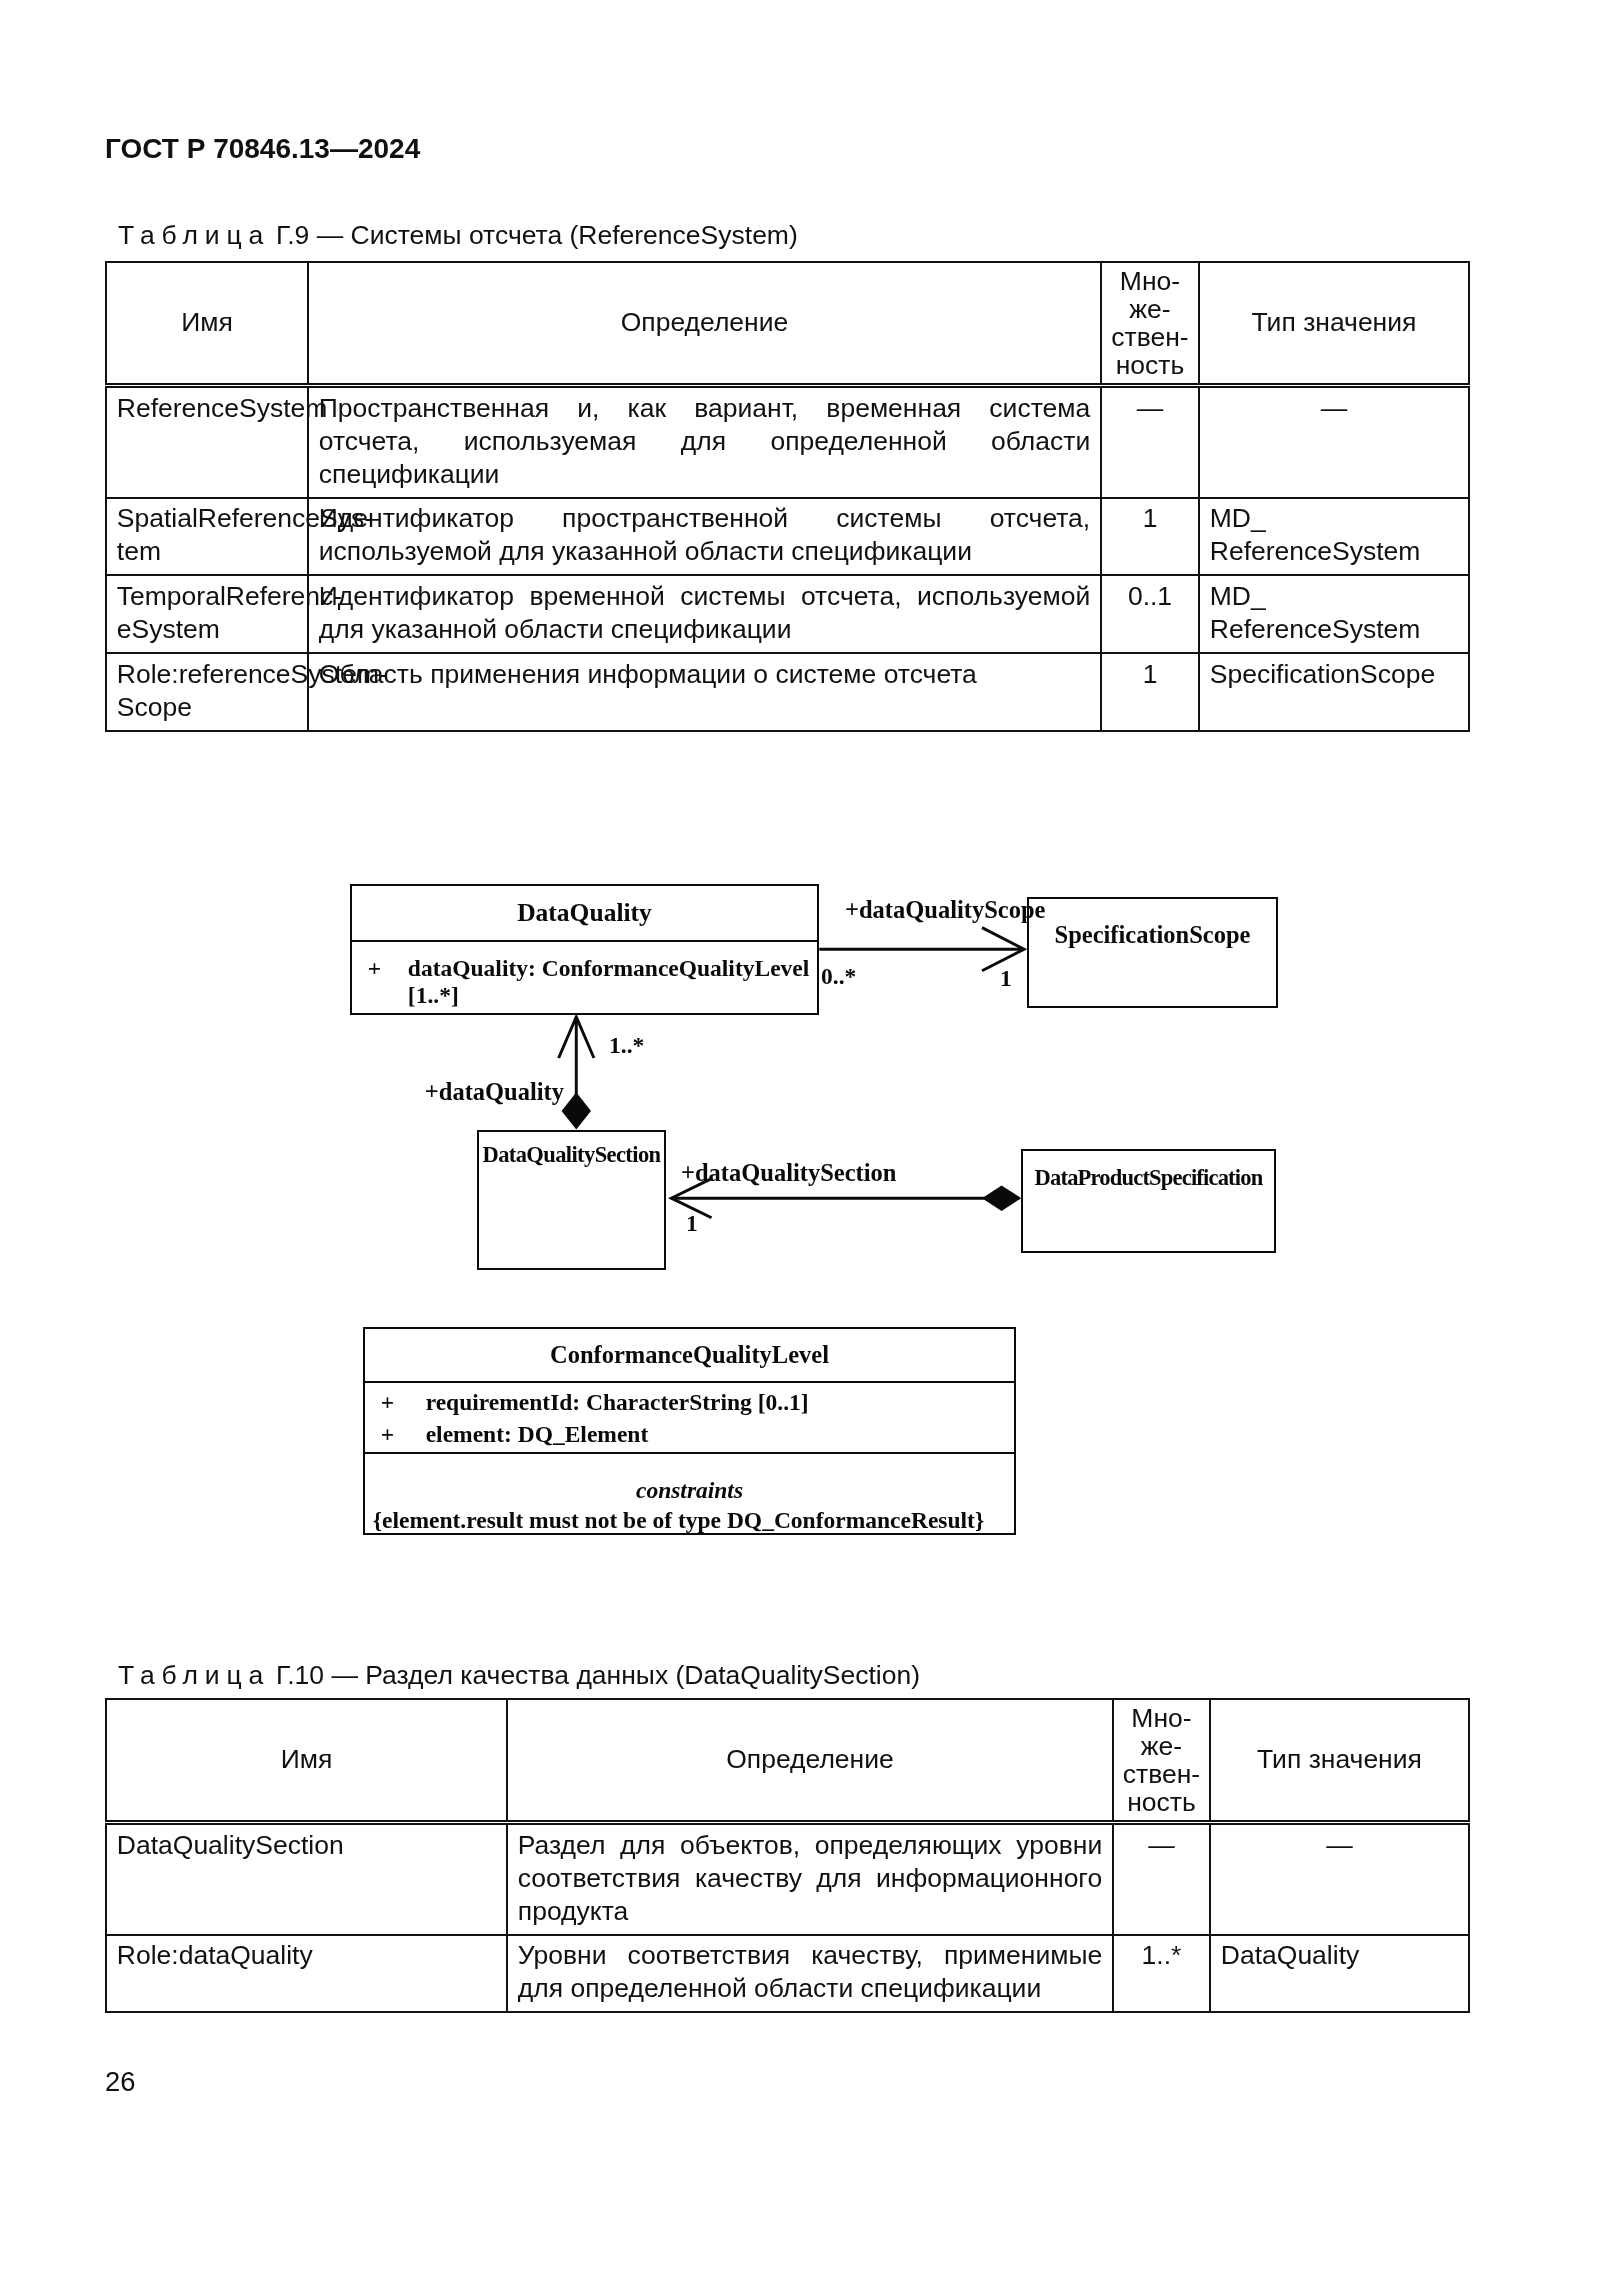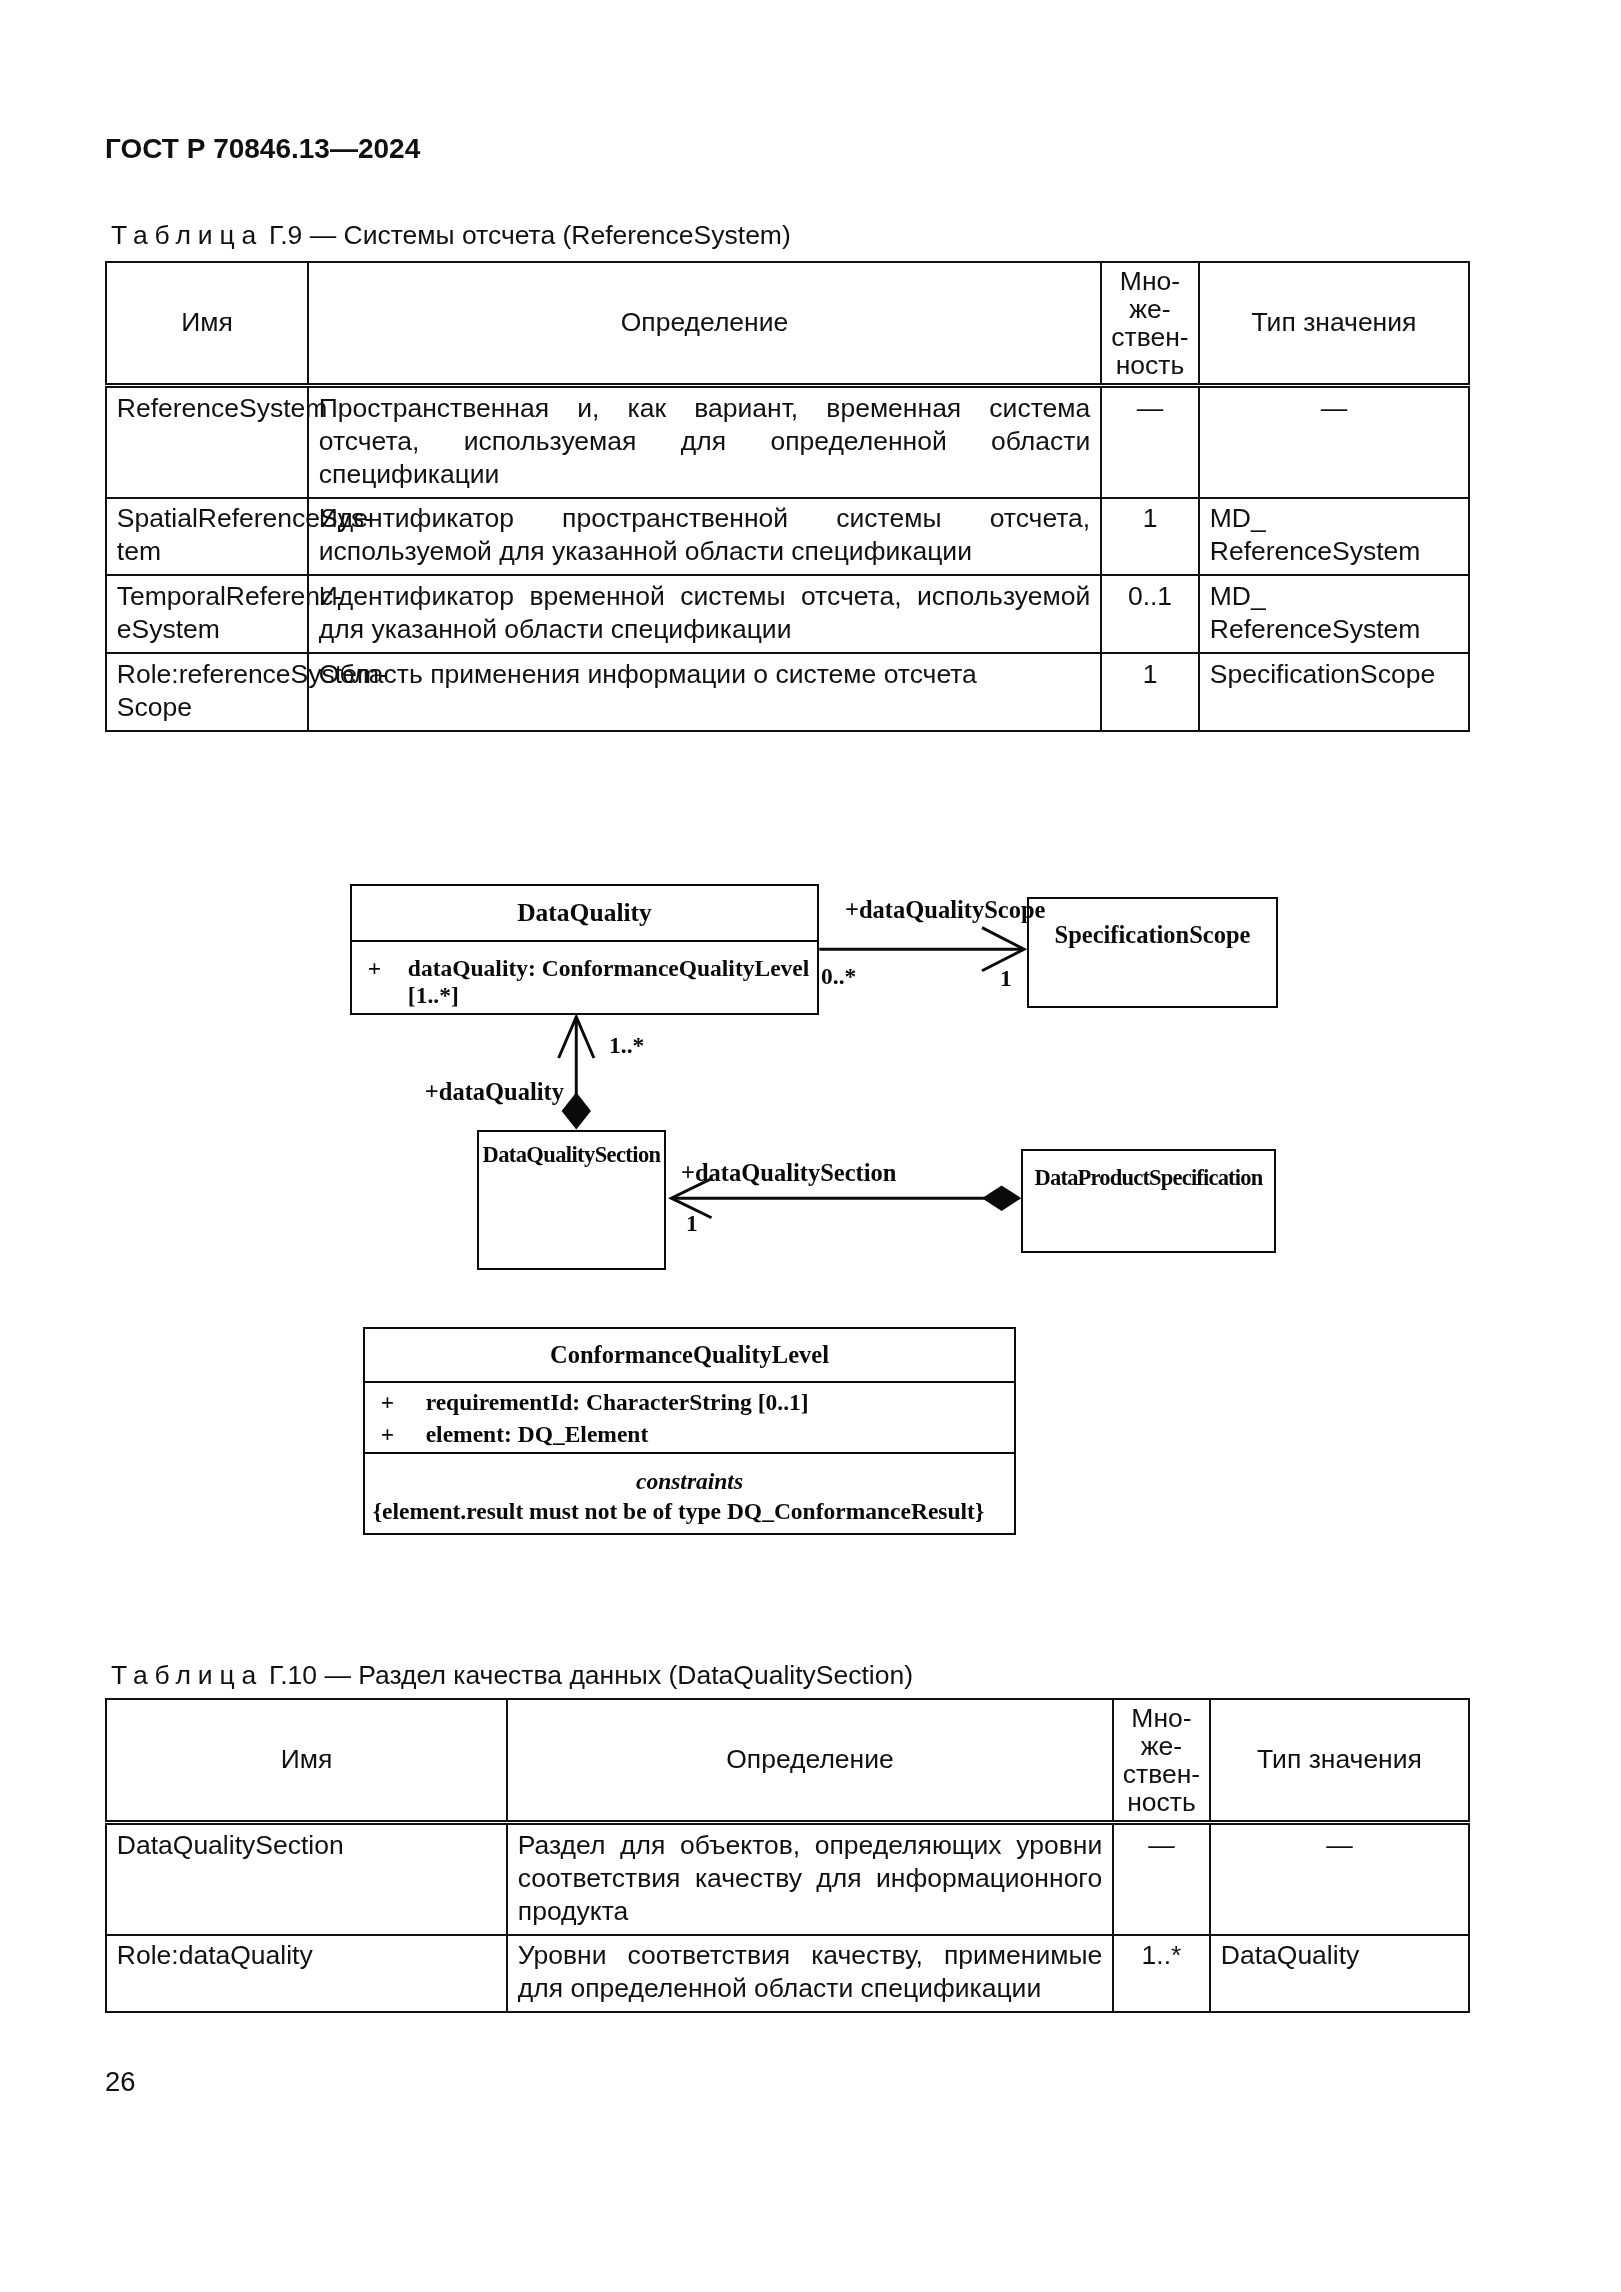--- a/index.html
+++ b/index.html
@@ -9,21 +9,21 @@
     width:1621px; height:2293px;
     background:#ffffff;
     color:#111;
     font-family:"Liberation Sans", sans-serif;
     overflow:hidden;
   }
   .doc-header {
     position:absolute; left:105px; top:133px;
     font-size:28px; font-weight:bold;
   }
-  .tbl-title { position:absolute; left:111px; font-size:26.5px;text-align:right; }
+  .tbl-title { position:absolute; left:118px; font-size:26.5px;text-align:right; }
   .tbl-title .prefix { letter-spacing:6.9px; }
   .tbl-title .rest { margin-left:5.9px; }
   .t9-title { top:220px; }
   .t10-title { top:1660px; }
 
   table.gost {
     position:absolute; left:105px;
     border-collapse:collapse;
     width:1362px;
     font-size:26.5px; line-height:33px;
@@ -75,21 +75,21 @@
   .ss-title  { padding-top:21.6px; font-size:24.5px; }
   .dqs-box   { left:477px; top:267px; width:189px; height:140px; }
   .dqs-title { padding-top:9.8px; font-size:22.5px; letter-spacing:-0.6px; }
   .dps-box   { left:1021px; top:286px; width:255px; height:104px; }
   .dps-title { padding-top:14px; font-size:22.5px; letter-spacing:-0.8px; }
   .cql-box   { left:363px; top:464px; width:653px; height:208px; }
   .cql-title { height:54px; line-height:52px; font-size:24.5px; border-bottom:2.9px solid #0a0a0a; }
   .cql-attrs { height:71px; border-bottom:2.9px solid #0a0a0a; padding:2.9px 0 0 15.7px; font-size:23.5px; line-height:32px; }
   .cql-attr  { display:flex; }
   .cql-attr .plus { width:45px; }
-  .cql-constraints { padding-top:12px; font-size:23.5px; line-height:30px; }
+  .cql-constraints { padding-top:21px; font-size:23.5px; line-height:30px; }
   .cql-constraints .c-label { text-align:center; font-style:italic; }
   .cql-constraints .c-text  { padding-left:7.8px; }
   .edge-label { position:absolute; font-size:24.5px; white-space:nowrap; }
   .mult-label { position:absolute; font-size:23.5px; white-space:nowrap; }
 
   .fig-caption {
     position:absolute; left:105px; top:1580px; width:1362px;
     text-align:center; font-size:26.5px;
   }
   .page-number { position:absolute; left:105px; top:2066px; font-size:27.4px; }

